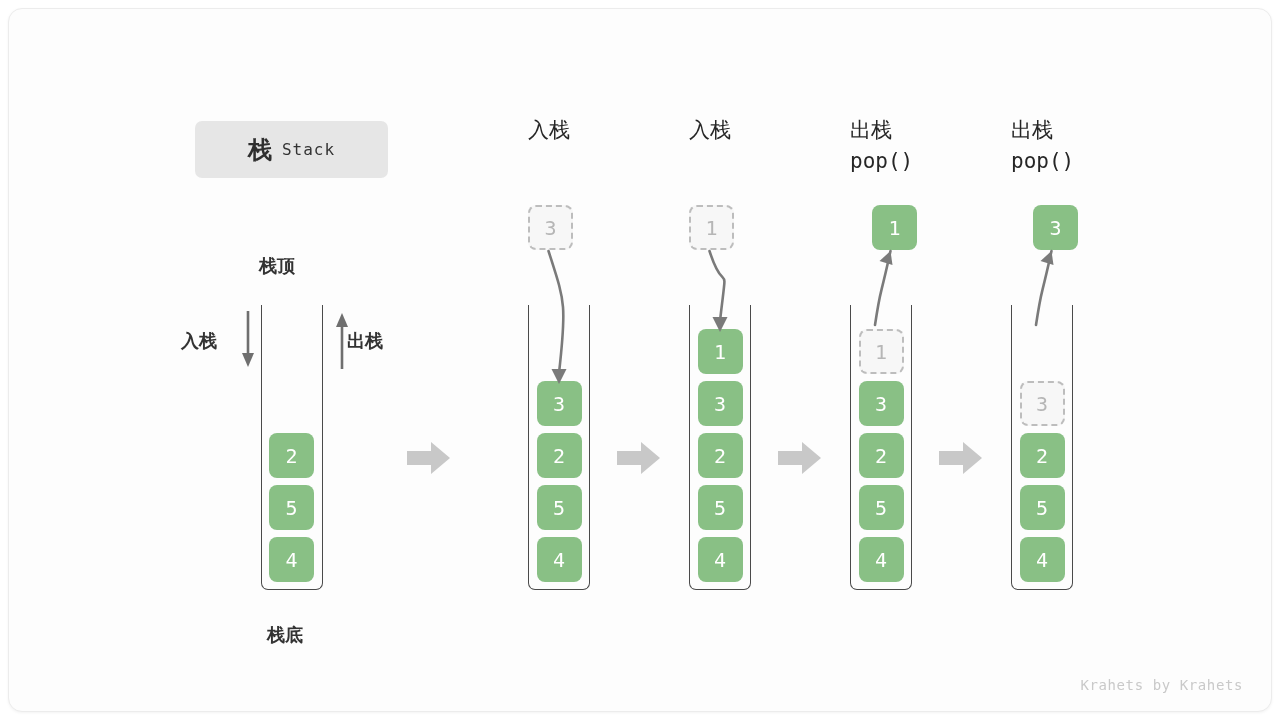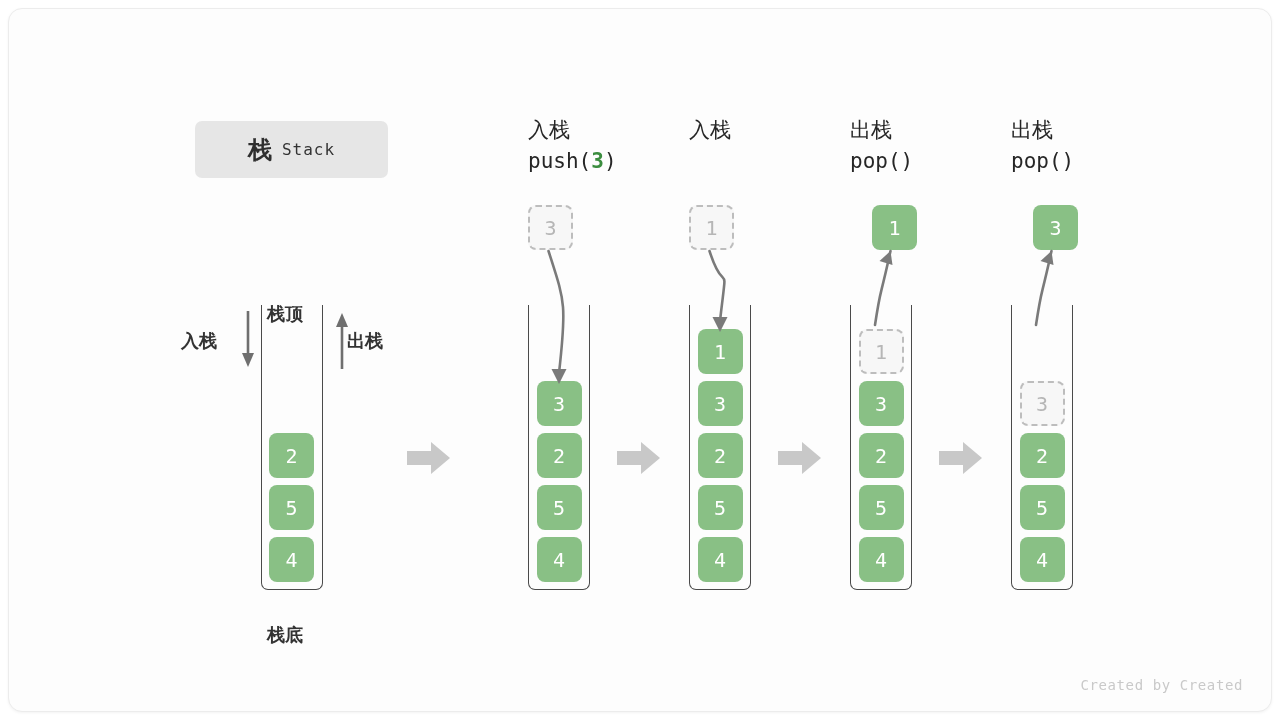--- a/index.html
+++ b/index.html
@@ -97,21 +97,21 @@
 </head>
 <body>
 
 <div id="card">
 
   <div class="abs" id="title-badge">
     <span class="cn">栈</span>
     <span class="en">Stack</span>
   </div>
 
-  <div class="abs label-bold" style="left:258px; top:245px;margin-top:48px;">栈顶</div>
+  <div class="abs label-bold" style="left:250px; top:245px;">栈顶</div>
 
   <div class="abs label-bold" style="left:172px; top:320px;">入栈</div>
 
   <div class="abs" style="left:228px; top:300px;">
     <svg width="22" height="62" viewBox="0 0 22 62">
       <line x1="11" y1="2" x2="11" y2="46" stroke="#6f6f6f" stroke-width="2.6"></line>
       <path d="M11 58 L5 44 L17 44 Z" fill="#6f6f6f"></path>
     </svg>
   </div>
 
@@ -151,21 +151,20 @@
   </div>
   <div class="abs" style="left:930px; top:432px;">
     <svg width="44" height="34" viewBox="0 0 44 34">
       <path d="M0 10 L24 10 L24 1 L43 17 L24 33 L24 24 L0 24 Z" fill="#c8c8c8"></path>
     </svg>
   </div>
 
   <div id="steps-layer">
       <div class="abs panel-header" style="left: 519px; top: 106px;">
         <div class="line1">入栈</div>
-        <div class="line2"><span>push(</span><span class="arg">3</span><span>)</span></div>
       </div>
       <div class="abs cell ghost" style="left: 519px; top: 196px;">3</div>
       <div class="abs stack-frame" style="left: 519px; top: 296px;"></div>
       <div class="abs cell solid" style="left: 527.5px; top: 372px;">3</div>
       <div class="abs cell solid" style="left: 527.5px; top: 424px;">2</div>
       <div class="abs cell solid" style="left: 527.5px; top: 476px;">5</div>
       <div class="abs cell solid" style="left: 527.5px; top: 528px;">4</div>
       <svg class="abs" width="140" height="330" viewBox="0 0 140 330" style="left: 499px; top: 180px;">
         <path d="M 40.5 62 C 56.5 112, 59 114, 51 184" fill="none" stroke="#7a7a7a" stroke-width="2.6" stroke-linecap="round"></path>
         <path d="M 51 195 L 43.5 180 L 58.5 180 Z" fill="#7a7a7a"></path>
@@ -208,15 +207,15 @@
       <div class="abs cell ghost" style="left: 1010.5px; top: 372px;">3</div>
       <div class="abs cell solid" style="left: 1010.5px; top: 424px;">2</div>
       <div class="abs cell solid" style="left: 1010.5px; top: 476px;">5</div>
       <div class="abs cell solid" style="left: 1010.5px; top: 528px;">4</div>
       <svg class="abs" width="140" height="330" viewBox="0 0 140 330" style="left: 982px; top: 180px;">
         <path d="M 45 136 C 51 96, 48.5 117, 60.5 62" fill="none" stroke="#7a7a7a" stroke-width="2.6" stroke-linecap="round"></path>
         <path d="M 60.5 62 L 49.5 72 L 62.5 76 Z" fill="#7a7a7a"></path>
       </svg>
     </div>
 
-  <div class="abs" id="footer">Created by Created</div>
+  <div class="abs" id="footer">Krahets by Krahets</div>
 
 </div>
 
 </body></html>

